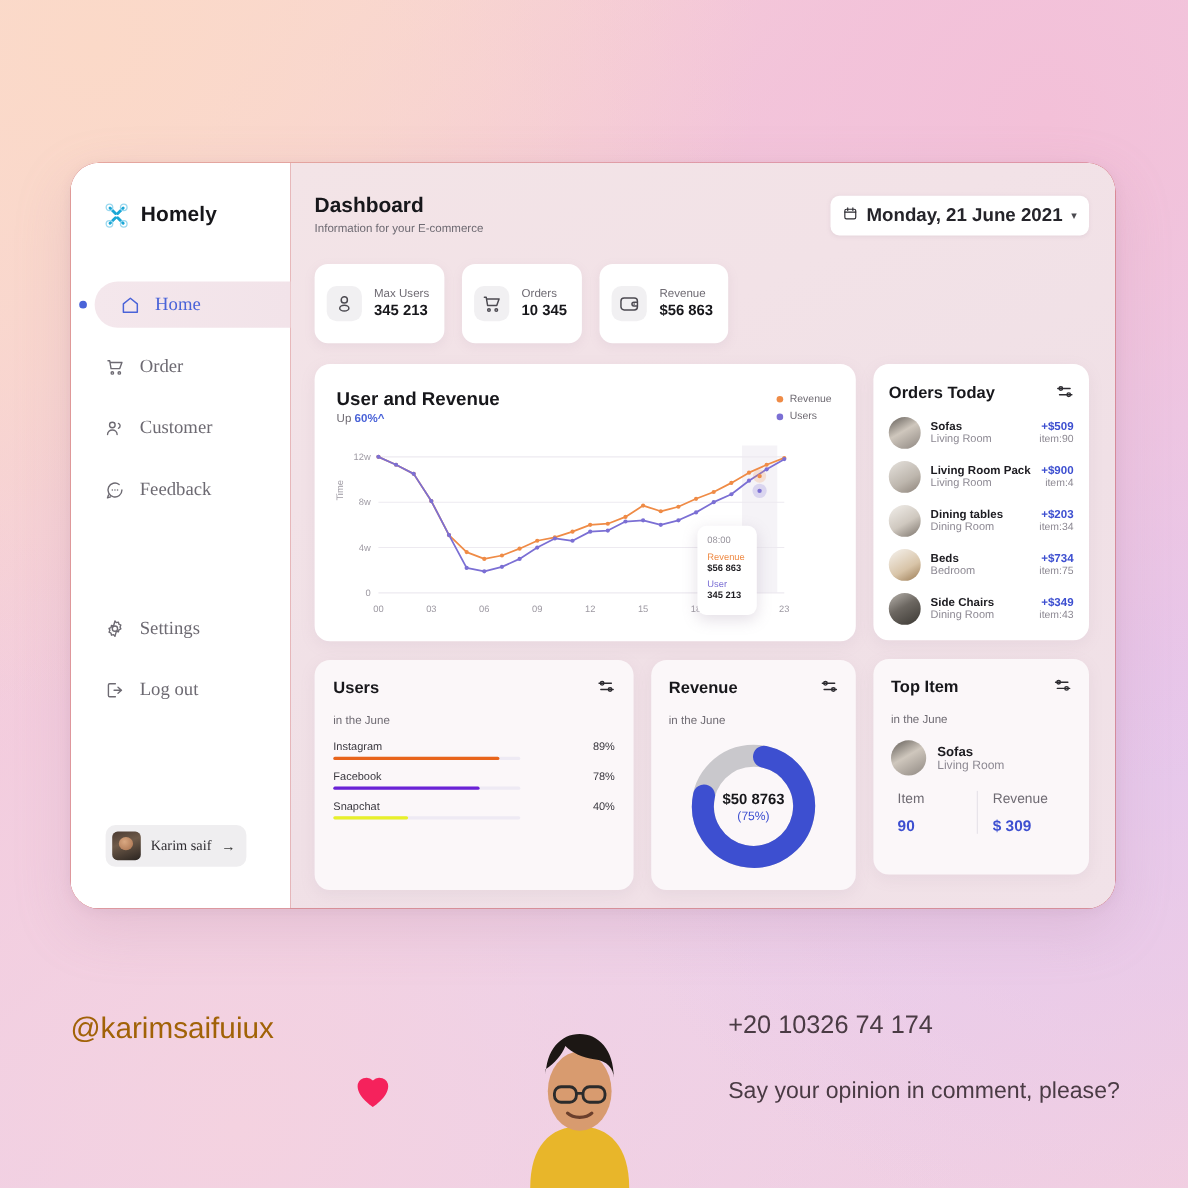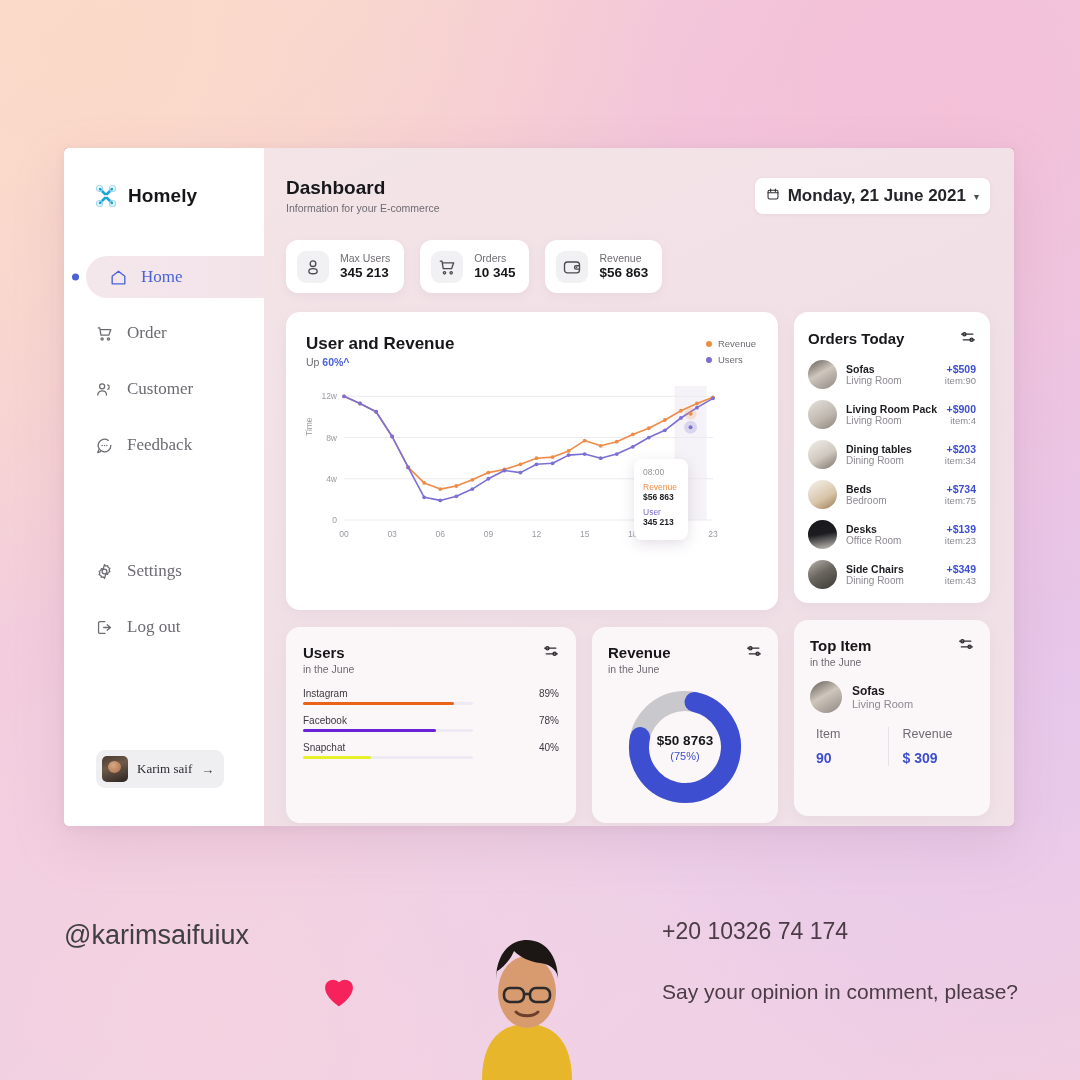--- a/index.html
+++ b/index.html
@@ -14,21 +14,21 @@
       linear-gradient(140deg,#f9dcd0 0%, #f2c9dd 35%, #ead0ec 65%, #f2cfe0 100%);
     position: relative;
   }
 
   
   .app-window {
     position: absolute;
     left: 64px; top: 148px;
     width: 950px; height: 678px;
     background: #b91c1c;
-    border-radius: 4px;
+    border-radius: 26px;
     box-shadow: 0 18px 50px rgba(180,130,160,.22), 0 2px 10px rgba(160,120,150,.12);
     overflow: hidden;
     display: flex;
   }
 
   
   .sidebar {
     width: 200px; flex: 0 0 200px;
     background: #ffffff;
     position: relative;
@@ -98,39 +98,39 @@
   .datepicker .dp-text { font-size: 17px; color: #25242a; font-weight: 600; flex: 1; }
   .chev { color:#4b4a50; font-size: 10px; }
 
   
   .stats-row { display: flex; gap: 16px; margin-bottom: 19px; }
   .stat-card {
     background: #fff; border-radius: 12px;
     display: flex; align-items: center; gap: 11px;
     padding: 11px 14px 11px 11px;
     box-shadow: 0 3px 10px rgba(160,125,155,.10);
-    min-width: 104px; height: 53px;
+    min-width: 104px; height: 72px;
   }
   .stat-ico {
     width: 32px; height: 32px; border-radius: 9px; background: #f1f0f2;
     display:flex; align-items:center; justify-content:center; flex:0 0 32px;
   }
   .stat-label { font-size: 10.5px; color: #6f6b73; line-height: 1.25; }
   .stat-value { font-size: 13.5px; color: #17171b; font-weight: 700; line-height: 1.25; white-space: nowrap; }
 
   
   .content-row { display: flex; gap: 16px; align-items: flex-start; }
   .left-col { flex: 1; display: flex; flex-direction: column; gap: 17px; }
   .right-col { width: 196px; flex: 0 0 196px; display: flex; flex-direction: column; gap: 17px; }
 
   .card { background: #fff; border-radius: 14px; box-shadow: 0 4px 14px rgba(160,125,155,.10); }
   .card-soft { background: #fbf7f9; }
 
   
-  .chart-card { padding: 22px 20px 14px 20px; height: 298px; position: relative; }
+  .chart-card { padding: 22px 20px 14px 20px; height: 252px; position: relative; }
   .chart-title { font-size: 17px; font-weight: 700; color: #17171b; }
   .chart-sub { font-size: 10.5px; color: #6e6a72; margin-top: 2px; }
   .chart-sub b { color: #4a63d8; }
   .legend { position: absolute; right: 22px; top: 26px; display: flex; flex-direction: column; gap: 5px; }
   .legend-item { display: flex; align-items: center; gap: 6px; font-size: 9.5px; color: #6e6a72; }
   .legend-dot { width: 6px; height: 6px; border-radius: 50%; }
 
   .chart-area { position: relative; margin-top: 10px; height: 168px; }
   .y-axis-label {
     position: absolute; left: -2px; top: 58px;
@@ -144,21 +144,21 @@
     z-index: 5;
   }
   .tt-time { font-size: 8.5px; color: #96929b; margin-bottom: 5px; }
   .tt-key { font-size: 8.5px; }
   .tt-val { font-size: 8.5px; color: #1d1c21; font-weight: 700; margin-bottom: 5px; }
 
   
   .orders-card { padding: 18px 14px 14px 14px; }
   .card-head { display: flex; align-items: flex-start; justify-content: space-between; }
   .card-title { font-size: 15px; font-weight: 700; color: #17171b; }
-  .card-subtitle { font-size: 10.5px; color: #6e6a72; margin-top: 2px; }
+  .card-subtitle { font-size: 10.5px; color: #6e6a72; margin-top: 15px; }
   .filter-ico { width: 16px; height: 14px; flex: 0 0 16px; cursor: pointer; }
 
   .order-list { margin-top: 13px; display: flex; flex-direction: column; gap: 11px; }
   .order-row { display: flex; align-items: center; gap: 9px; }
   .order-thumb { width: 29px; height: 29px; border-radius: 50%; flex: 0 0 29px; overflow: hidden; }
   .order-mid { flex: 1; min-width: 0; }
   .order-name { font-size: 10.5px; font-weight: 700; color: #1c1b20; white-space: nowrap; }
   .order-room { font-size: 10px; color: #8d8993; }
   .order-right { text-align: right; }
   .order-price { font-size: 10.5px; font-weight: 700; color: #3d4fd0; }
@@ -194,21 +194,21 @@
   .top-name { font-size: 12px; font-weight: 700; color: #1c1b20; }
   .top-room { font-size: 11px; color: #8d8993; }
   .top-table { display: flex; margin-top: 14px; border-top: 0; }
   .tt-col { flex: 1; text-align: left; padding-left: 6px; }
   .tt-col.right { border-left: 1px solid #e6e1e8; padding-left: 14px; }
   .tt-head { font-size: 12.5px; color: #6e6a72; }
   .tt-num { font-size: 14px; font-weight: 700; color: #3d4fd0; margin-top: 9px; }
 
   
   .footer { position: absolute; left: 0; bottom: 0; width: 1080px; height: 190px; }
-  .f-handle { position: absolute; left: 64px; top: 30px; font-size: 27px; color: #404040; }
+  .f-handle { position: absolute; left: 64px; top: 30px; font-size: 27px; color: #a16207; }
   .f-thanks { position: absolute; left: 64px; top: 88px; font-size: 21px; color: #4a3b44; }
   .f-heart { position: absolute; left: 320px; top: 84px; width: 38px; height: 34px; }
   .f-phone { position: absolute; left: 662px; top: 28px; font-size: 23px; color: #4a3b44; }
   .f-opinion { position: absolute; left: 662px; top: 90px; font-size: 21px; color: #4a3b44; }
   .f-person { position: absolute; left: 462px; top: 18px; width: 130px; height: 172px; }
   .f-watermark { position: absolute; left: 478px; top: 68px; font-size: 34px; color: rgba(255,255,255,.42); font-weight:700; letter-spacing:1px;}
 </style>
 </head>
 <body>
 
@@ -613,31 +613,20 @@
               <div class="order-mid">
                 <div class="order-name">Beds</div>
                 <div class="order-room">Bedroom</div>
               </div>
               <div class="order-right">
                 <div class="order-price">+$734</div>
                 <div class="order-items">item:75</div>
               </div>
             </div>
 
-            <div class="order-row">
-              <span class="order-thumb" style="background:linear-gradient(170deg,#17171a 0%,#1d1d21 48%,#cdc8c2 100%)"></span>
-              <div class="order-mid">
-                <div class="order-name">Desks</div>
-                <div class="order-room">Office Room</div>
-              </div>
-              <div class="order-right">
-                <div class="order-price">+$139</div>
-                <div class="order-items">item:23</div>
-              </div>
-            </div>
 
             <div class="order-row">
               <span class="order-thumb" style="background:linear-gradient(150deg,#b9b4ae 0%,#6c6761 45%,#3b3833 100%)"></span>
               <div class="order-mid">
                 <div class="order-name">Side Chairs</div>
                 <div class="order-room">Dining Room</div>
               </div>
               <div class="order-right">
                 <div class="order-price">+$349</div>
                 <div class="order-items">item:43</div>

